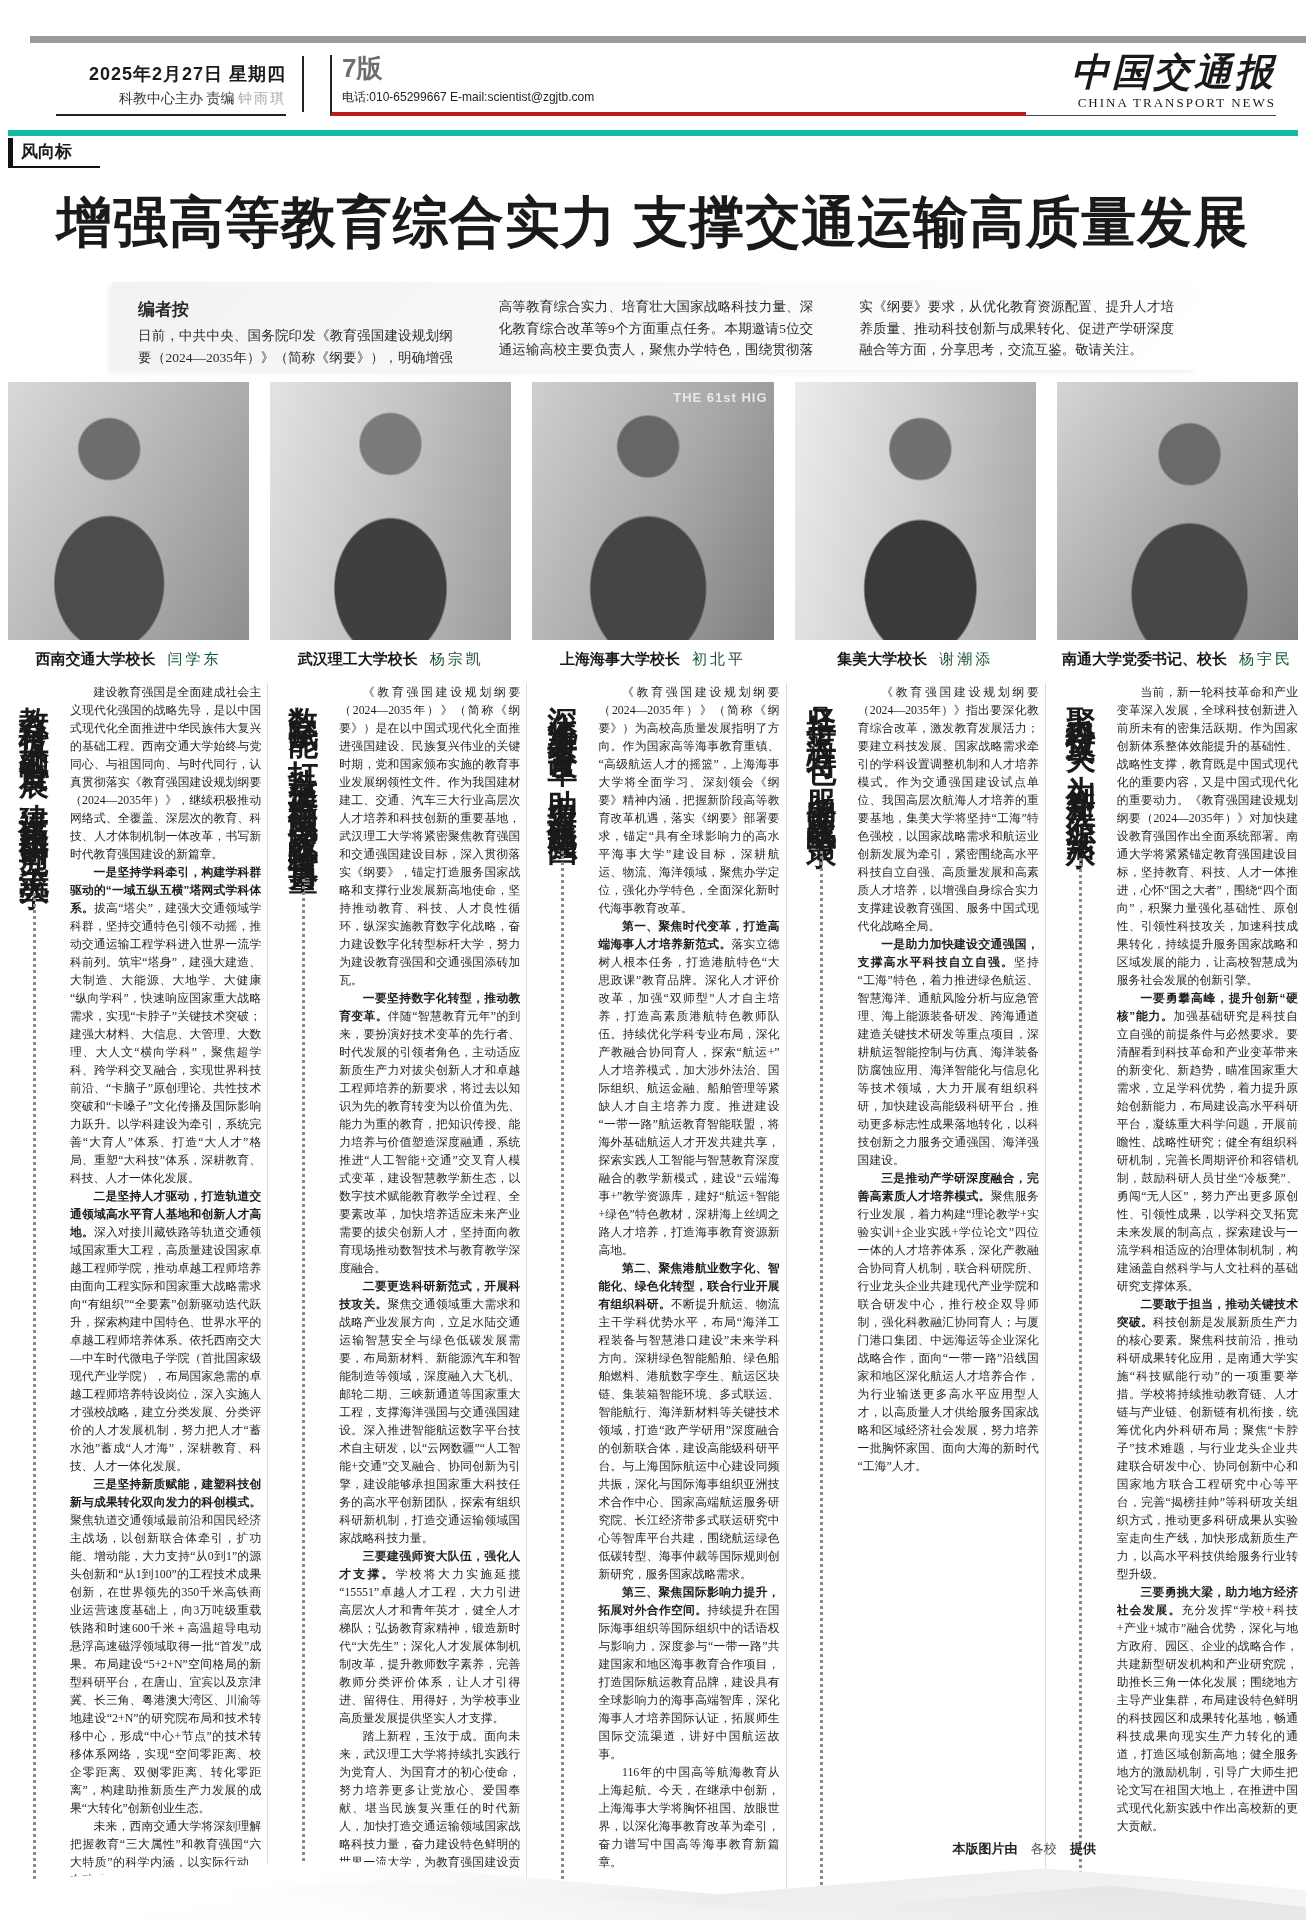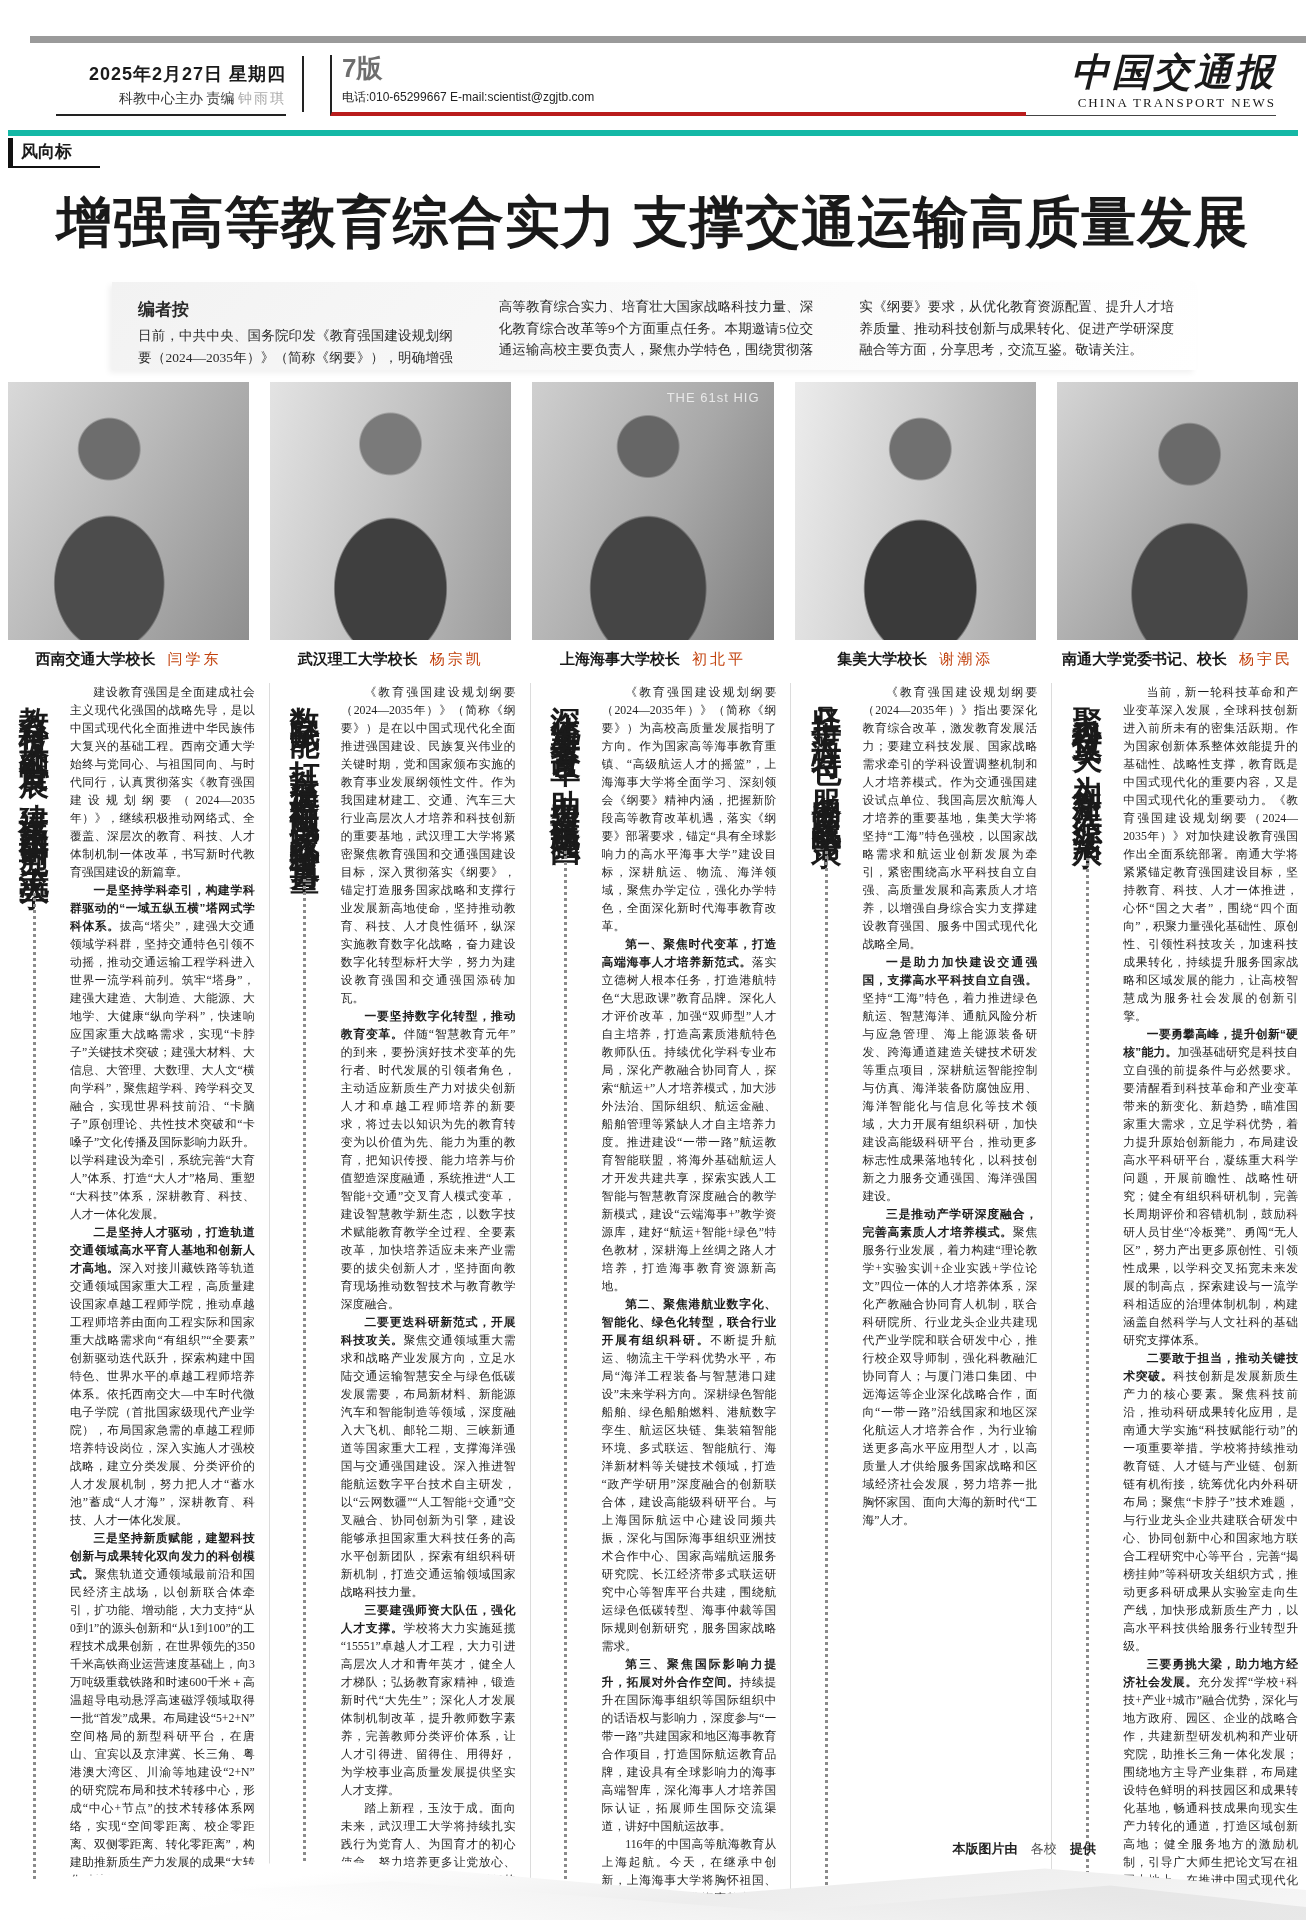--- a/index.html
+++ b/index.html
@@ -34,42 +34,42 @@
   .editor-note{margin:22px 110px 0 112px;background:linear-gradient(135deg,#f2f2f2 0%,#fafafa 55%,#ffffff 100%);
     box-shadow:-3px 3px 6px rgba(0,0,0,0.06);padding:14px 22px 12px 26px;height:62px;overflow:hidden;}
   .en-inner{columns:3;column-gap:46px;font-size:13.5px;line-height:1.6;color:#2b2b2b;text-align:justify;}
   .en-label{font-weight:bold;font-size:17px;display:block;margin-bottom:2px;}
   .en-text{text-indent:2em;display:inline;}
   
   .photo-grid{display:grid;grid-template-columns:repeat(5,1fr);gap:21px;padding:0 8px;margin-top:12px;}
   .photo-cell{position:relative;}
   .photo{height:258px;position:relative;overflow:hidden;}
   .photo-fig{position:absolute;inset:0;}
-  .photo-label{position:absolute;top:8px;right:14px;font-family:"Liberation Sans",sans-serif;
-    font-size:13px;font-weight:normal;color:#e8e8e8;letter-spacing:1px;}
+  .photo-label{position:absolute;top:8px;right:6px;font-family:"Liberation Sans",sans-serif;
+    font-size:13px;font-weight:bold;color:#e8e8e8;letter-spacing:1px;}
   .p0{background:radial-gradient(circle 34px at 42% 26%,#6d6d6d 30px,transparent 32px),
       radial-gradient(ellipse 90px 110px at 42% 78%,#4c4c4c 60%,transparent 62%),
       linear-gradient(120deg,#d9d9d9 0%,#b9b9b9 45%,#8f8f8f 100%);}
   .p1{background:radial-gradient(circle 34px at 50% 24%,#7a7a7a 30px,transparent 32px),
       radial-gradient(ellipse 92px 115px at 50% 80%,#3f3f3f 60%,transparent 62%),
       linear-gradient(105deg,#e3e3e3 0%,#c2c2c2 50%,#9b9b9b 100%);}
   .p2{background:radial-gradient(circle 34px at 48% 25%,#666 30px,transparent 32px),
       radial-gradient(ellipse 95px 118px at 48% 80%,#454545 60%,transparent 62%),
       linear-gradient(115deg,#cfcfcf 0%,#a8a8a8 55%,#7e7e7e 100%);}
   .p3{background:radial-gradient(circle 34px at 52% 26%,#707070 30px,transparent 32px),
       radial-gradient(ellipse 92px 112px at 52% 80%,#3a3a3a 60%,transparent 62%),
       linear-gradient(100deg,#ececec 0%,#cccccc 50%,#a5a5a5 100%);}
   .p4{background:radial-gradient(circle 34px at 55% 28%,#6a6a6a 30px,transparent 32px),
       radial-gradient(ellipse 95px 115px at 55% 82%,#474747 60%,transparent 62%),
       linear-gradient(125deg,#d5d5d5 0%,#ababab 50%,#838383 100%);}
   .caption{margin-top:10px;text-align:center;font-size:15px;white-space:nowrap;}
   .caption .cap-title{font-weight:bold;}
-  .caption .cap-name{color:#c2410c;margin-left:12px;letter-spacing:3px;}
-  
-  .articles-grid{display:grid;grid-template-columns:repeat(5,1fr);gap:14px;padding:0 8px;margin-top:14px;}
+  .caption .cap-name{color:#14532d;margin-left:12px;letter-spacing:3px;}
+  
+  .articles-grid{display:grid;grid-template-columns:repeat(5,1fr);gap:6px;padding:0 8px;margin-top:14px;}
   .article{display:flex;height:1232px;overflow:hidden;}
   .article + .article{border-left:1px solid #dcdcdc;padding-left:9px;}
   .vh-strip{width:52px;flex:0 0 52px;display:flex;flex-direction:column;align-items:center;margin-right:10px;}
   .vh-phrase{writing-mode:vertical-rl;text-orientation:upright;font-family:"Liberation Sans",sans-serif;
     font-weight:bold;font-size:30px;line-height:1;letter-spacing:7px;margin-bottom:26px;}
   .vh-dots{flex:1;border-left:3px dotted #8a8a8a;width:0;margin-top:4px;}
   .article-body{flex:1;font-size:11.8px;line-height:18px;text-align:justify;color:#1f1f1f;overflow:hidden;}
   .article-body p{margin:0;text-indent:2em;}
   .article-body p strong{font-family:"Liberation Sans",sans-serif;}
   

